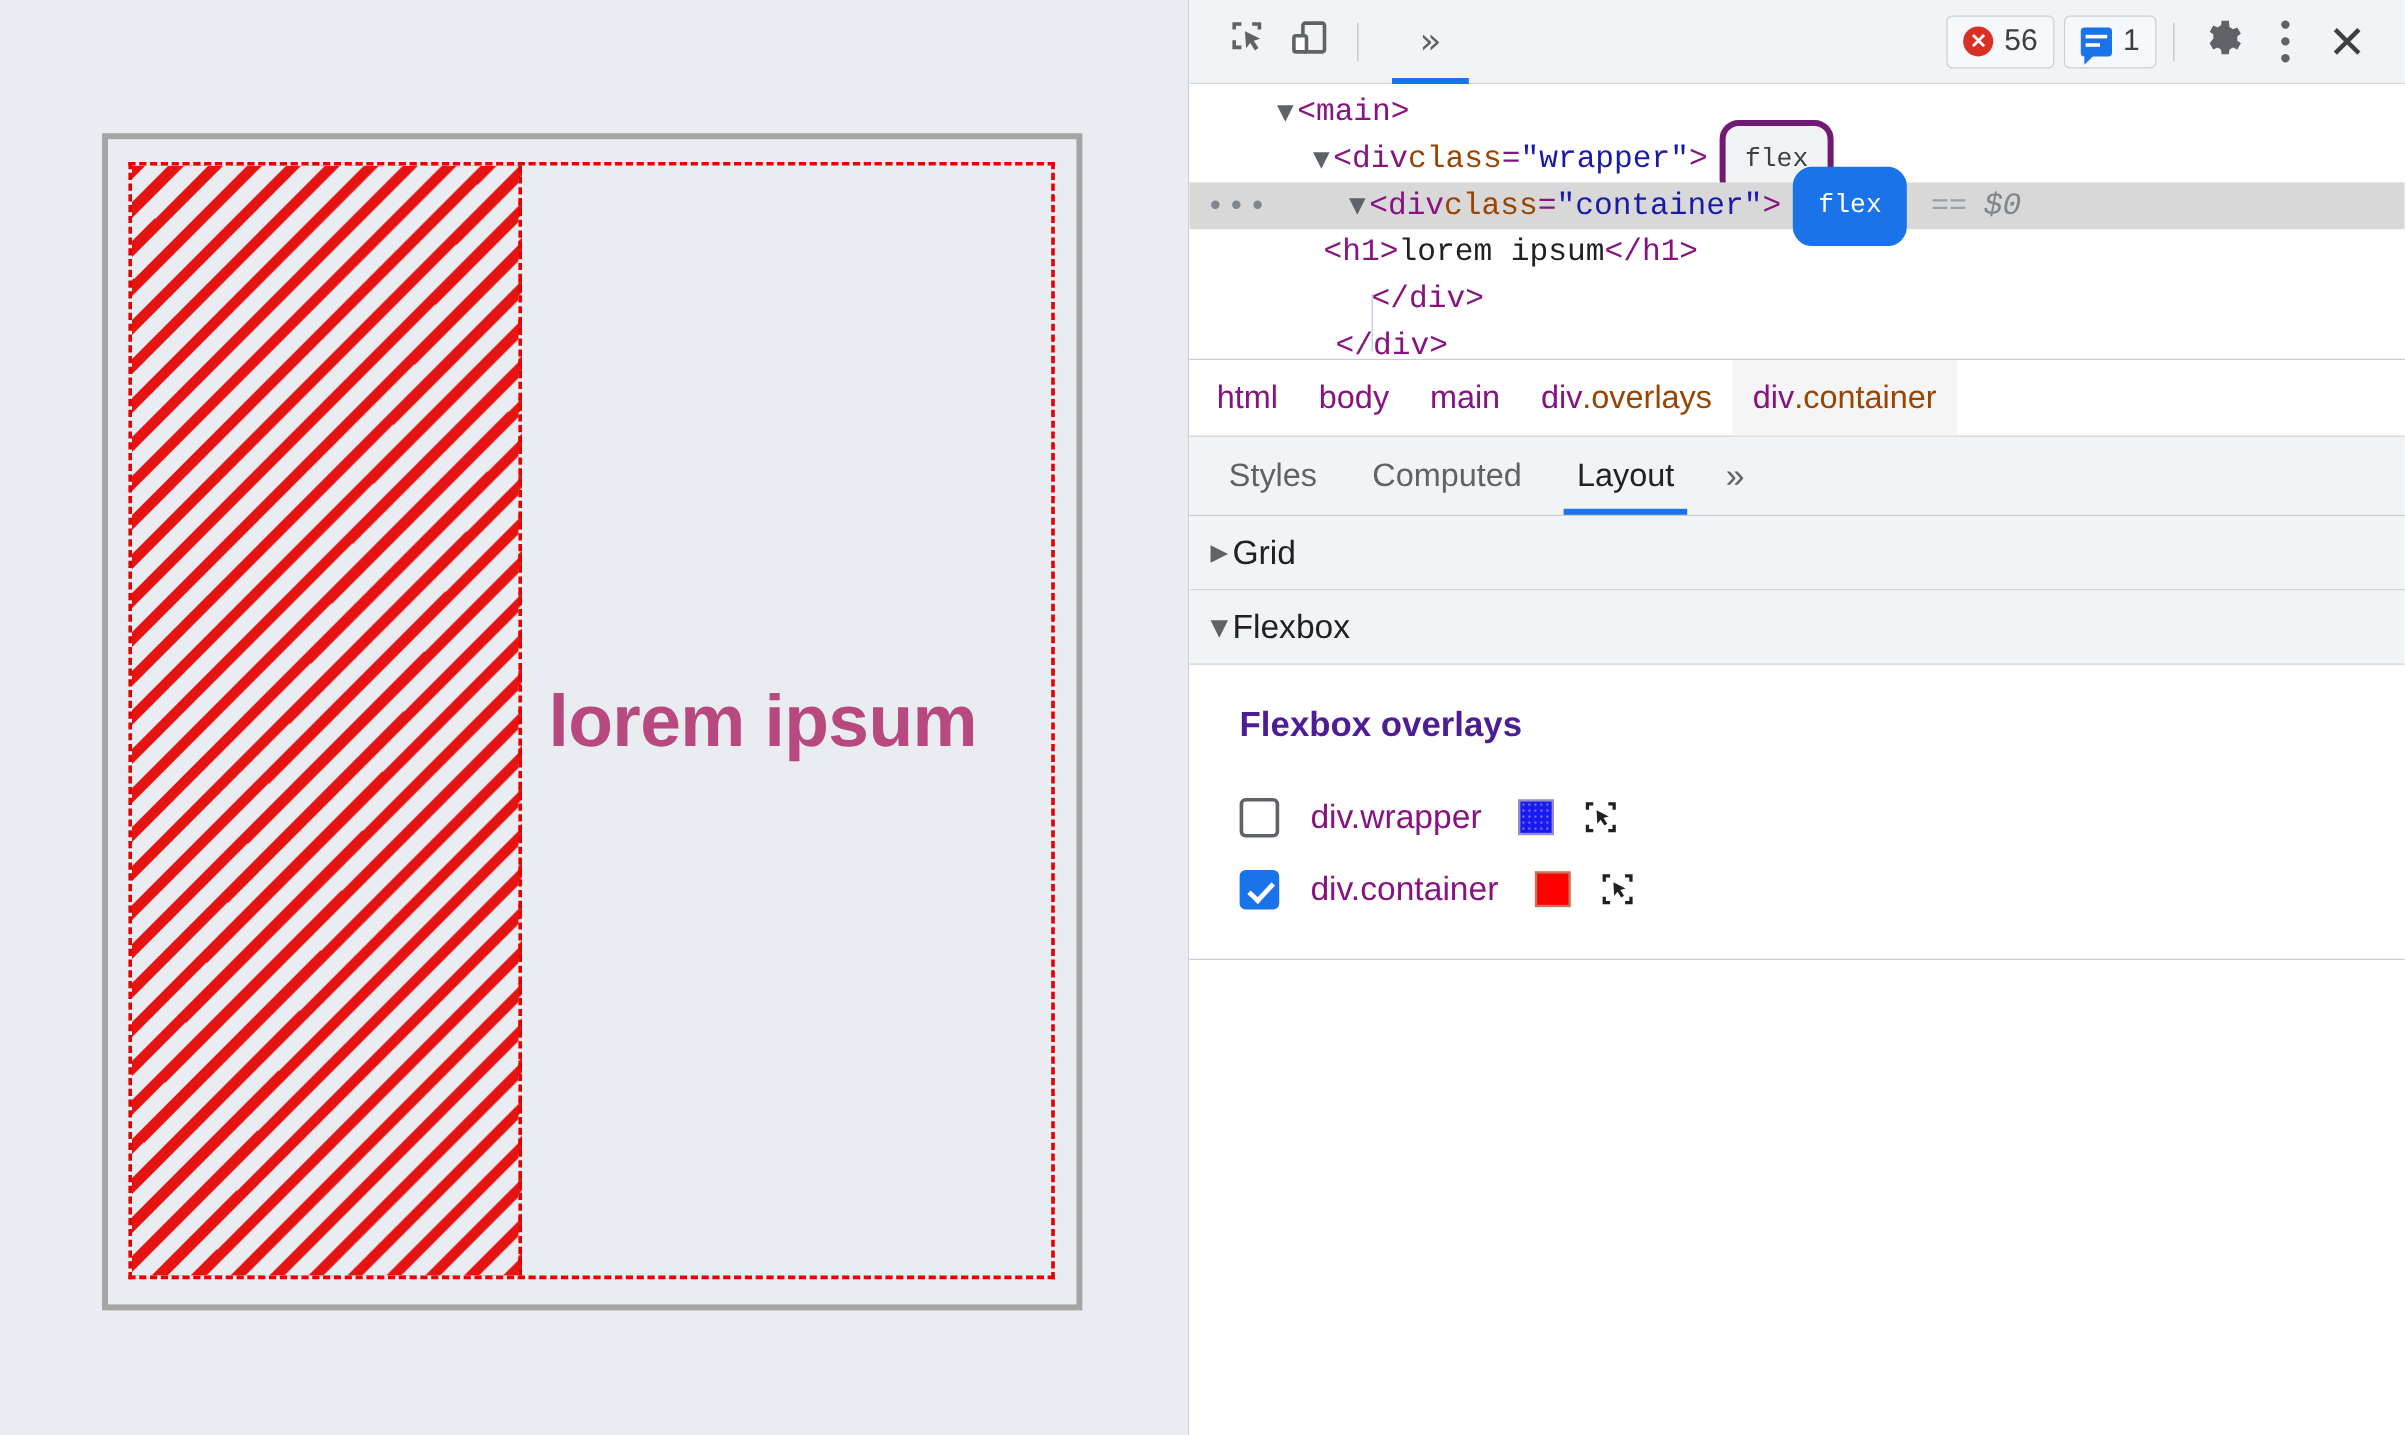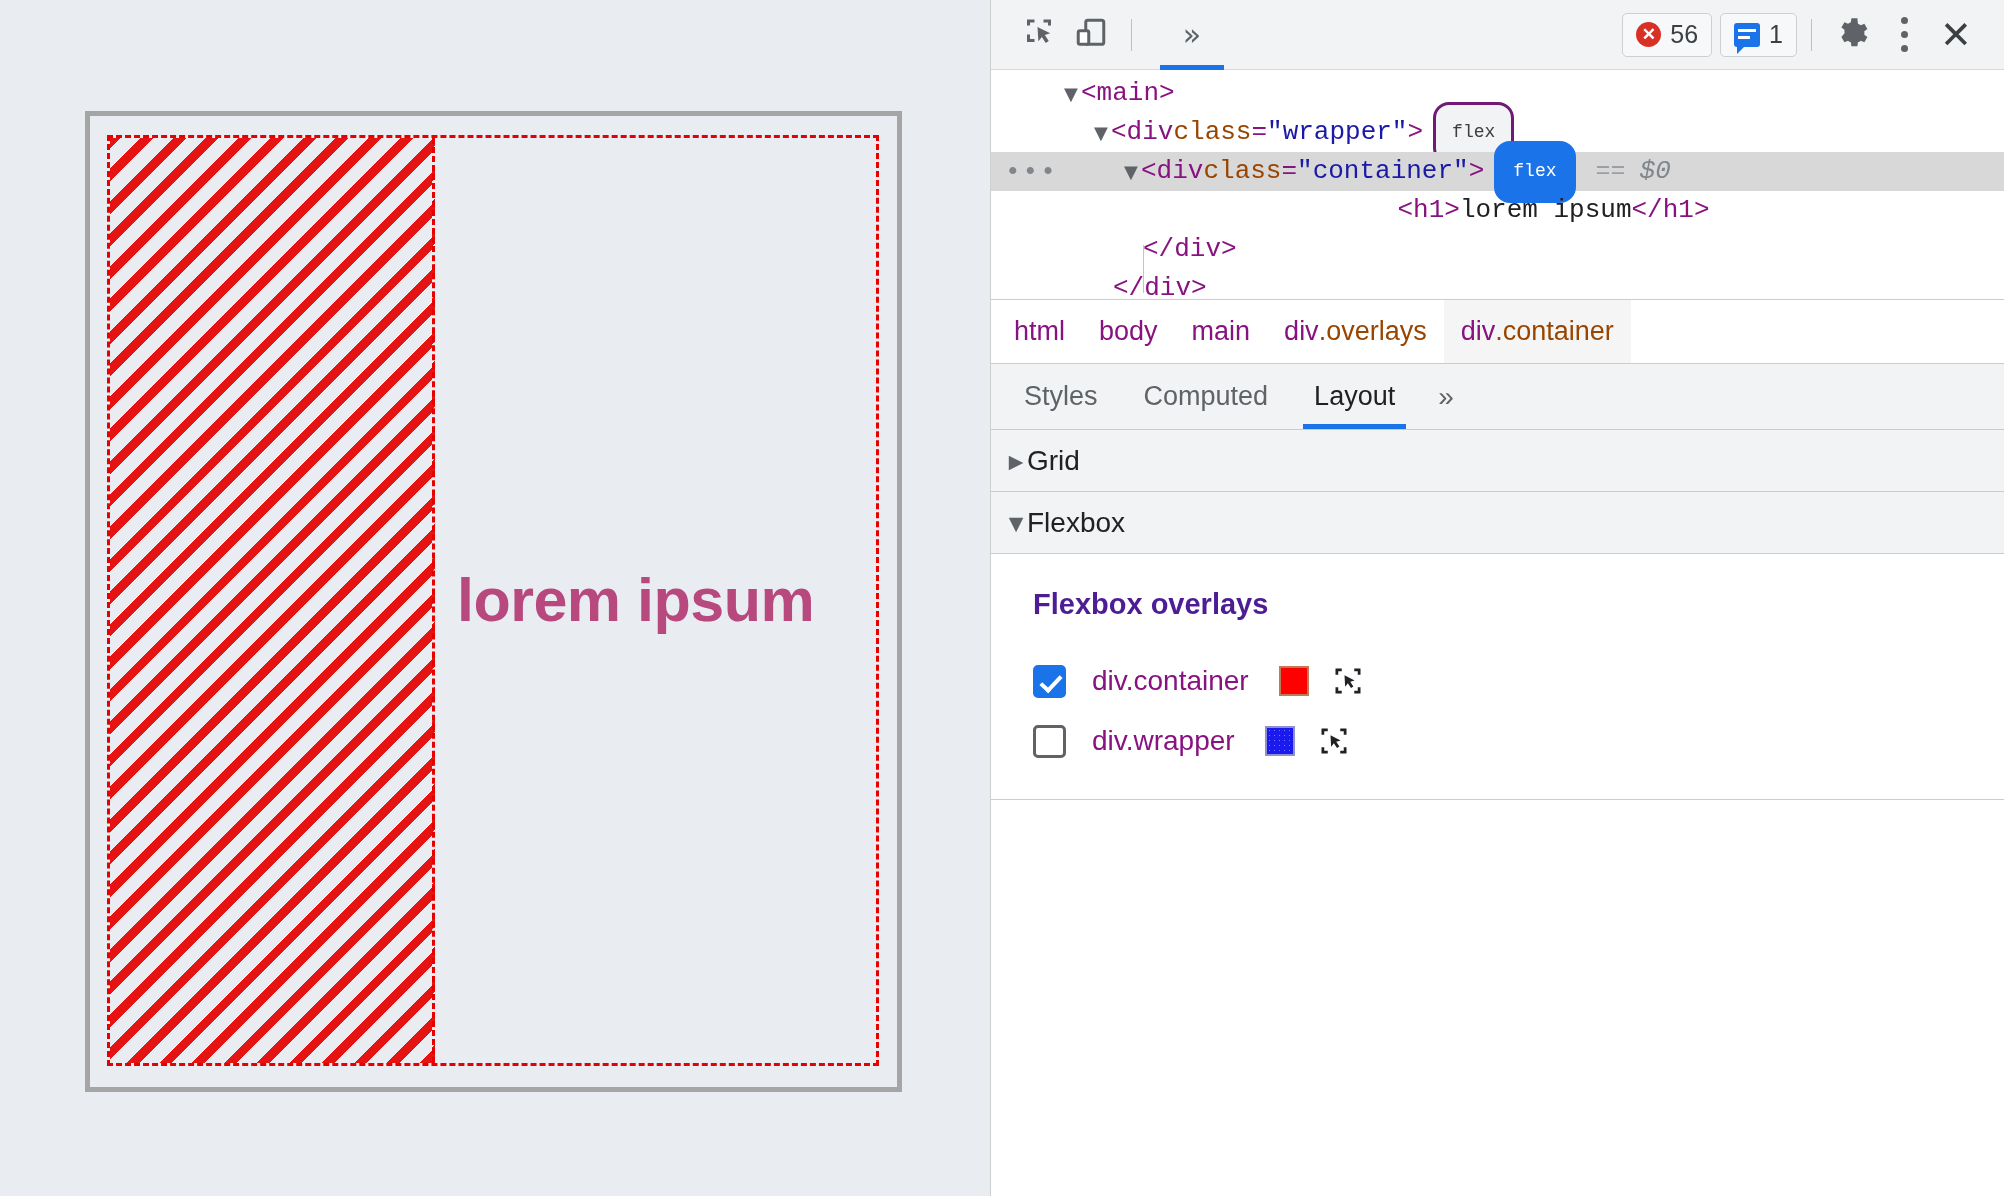--- a/index.html
+++ b/index.html
@@ -265,24 +265,24 @@
   .attr-name { color: #994500; }
   .attr-val { color: #1a1aa6; }
   .txtnode { color: #202124; }
   .badge-flex {
     display: inline-flex;
     align-items: center;
     justify-content: center;
     height: 32px;
     padding: 12px 16px;
     border-radius: 16px;
-    border: 3px solid #701a75;
+    border: 5px solid #701a75;
     background: #f1f3f4;
     color: #3c4043;
-    font-size: 18px;
+    font-size: 22px;
     font-family: "Liberation Mono", monospace;
     margin-left: 10px;
     cursor: pointer;
   }
   .badge-flex.active {
     background: #1a73e8;
     border-color: #1a73e8;
     color: #ffffff;
   }
   .eq-marker {
@@ -596,21 +596,21 @@
         <span class="tag">&lt;div </span>
         <span class="attr-name">class</span>
         <span class="tag">=</span>
         <span class="attr-val">"container"</span>
         <span class="tag">&gt;</span>
         <span class="badge-flex active">flex</span>
         <span class="eq-marker">==</span>
         <span class="dollar-zero">$0</span>
       </div>
 
-      <div class="dom-row" style="padding-left:112px;justify-content:center;">
+      <div class="dom-row" style="padding-left:112px;">
         <span class="tag">&lt;h1&gt;</span>
         <span class="txtnode">lorem ipsum</span>
         <span class="tag">&lt;/h1&gt;</span>
       </div>
 
       <div class="dom-row" style="padding-left:152px;">
         <span class="tag">&lt;/div&gt;</span>
       </div>
 
       <div class="dom-row" style="padding-left:122px;">
@@ -662,43 +662,43 @@
         <span>Grid</span>
       </div>
 
       <div class="accordion-head">
         <span class="tri">▼</span>
         <span>Flexbox</span>
       </div>
 
       <div id="flexbox-body">
         <div class="section-title">Flexbox overlays</div>
+
+        <div class="overlay-row">
+          <span class="cbox"></span>
+          <span class="overlay-label">div.wrapper</span>
+          <span class="swatch blue"></span>
+          <span class="pick-icon">
+            <svg width="30" height="30" viewBox="0 0 24 24">
+              <path d="M2 2h5v2.2H4.2V7H2V2zm15 0h5v5h-2.2V4.2H17V2zM2 17h2.2v2.8H7V22H2v-5zm17.8 0H22v5h-5v-2.2h2.8V17z" fill="#202124"></path>
+              <path d="M9.2 7.4l8.1 4.1-3.5 1 2.5 3.9-1.9 1.2-2.5-3.9-2.2 2.8-.5-9.1z" fill="#202124"></path>
+            </svg>
+          </span>
+        </div>
 
         <div class="overlay-row">
           <span class="cbox checked"></span>
           <span class="overlay-label">div.container</span>
           <span class="swatch red"></span>
           <span class="pick-icon">
             <svg width="30" height="30" viewBox="0 0 24 24">
               <path d="M2 2h5v2.2H4.2V7H2V2zm15 0h5v5h-2.2V4.2H17V2zM2 17h2.2v2.8H7V22H2v-5zm17.8 0H22v5h-5v-2.2h2.8V17z" fill="#202124"></path>
               <path d="M9.2 7.4l8.1 4.1-3.5 1 2.5 3.9-1.9 1.2-2.5-3.9-2.2 2.8-.5-9.1z" fill="#202124"></path>
             </svg>
           </span>
         </div>
-
-        <div class="overlay-row">
-          <span class="cbox"></span>
-          <span class="overlay-label">div.wrapper</span>
-          <span class="swatch blue"></span>
-          <span class="pick-icon">
-            <svg width="30" height="30" viewBox="0 0 24 24">
-              <path d="M2 2h5v2.2H4.2V7H2V2zm15 0h5v5h-2.2V4.2H17V2zM2 17h2.2v2.8H7V22H2v-5zm17.8 0H22v5h-5v-2.2h2.8V17z" fill="#202124"></path>
-              <path d="M9.2 7.4l8.1 4.1-3.5 1 2.5 3.9-1.9 1.2-2.5-3.9-2.2 2.8-.5-9.1z" fill="#202124"></path>
-            </svg>
-          </span>
-        </div>
       </div>
 
       <div style="flex:1 1 auto; background:#ffffff;"></div>
     </div>
 
   </div>
 </div>
 
 </body></html>

